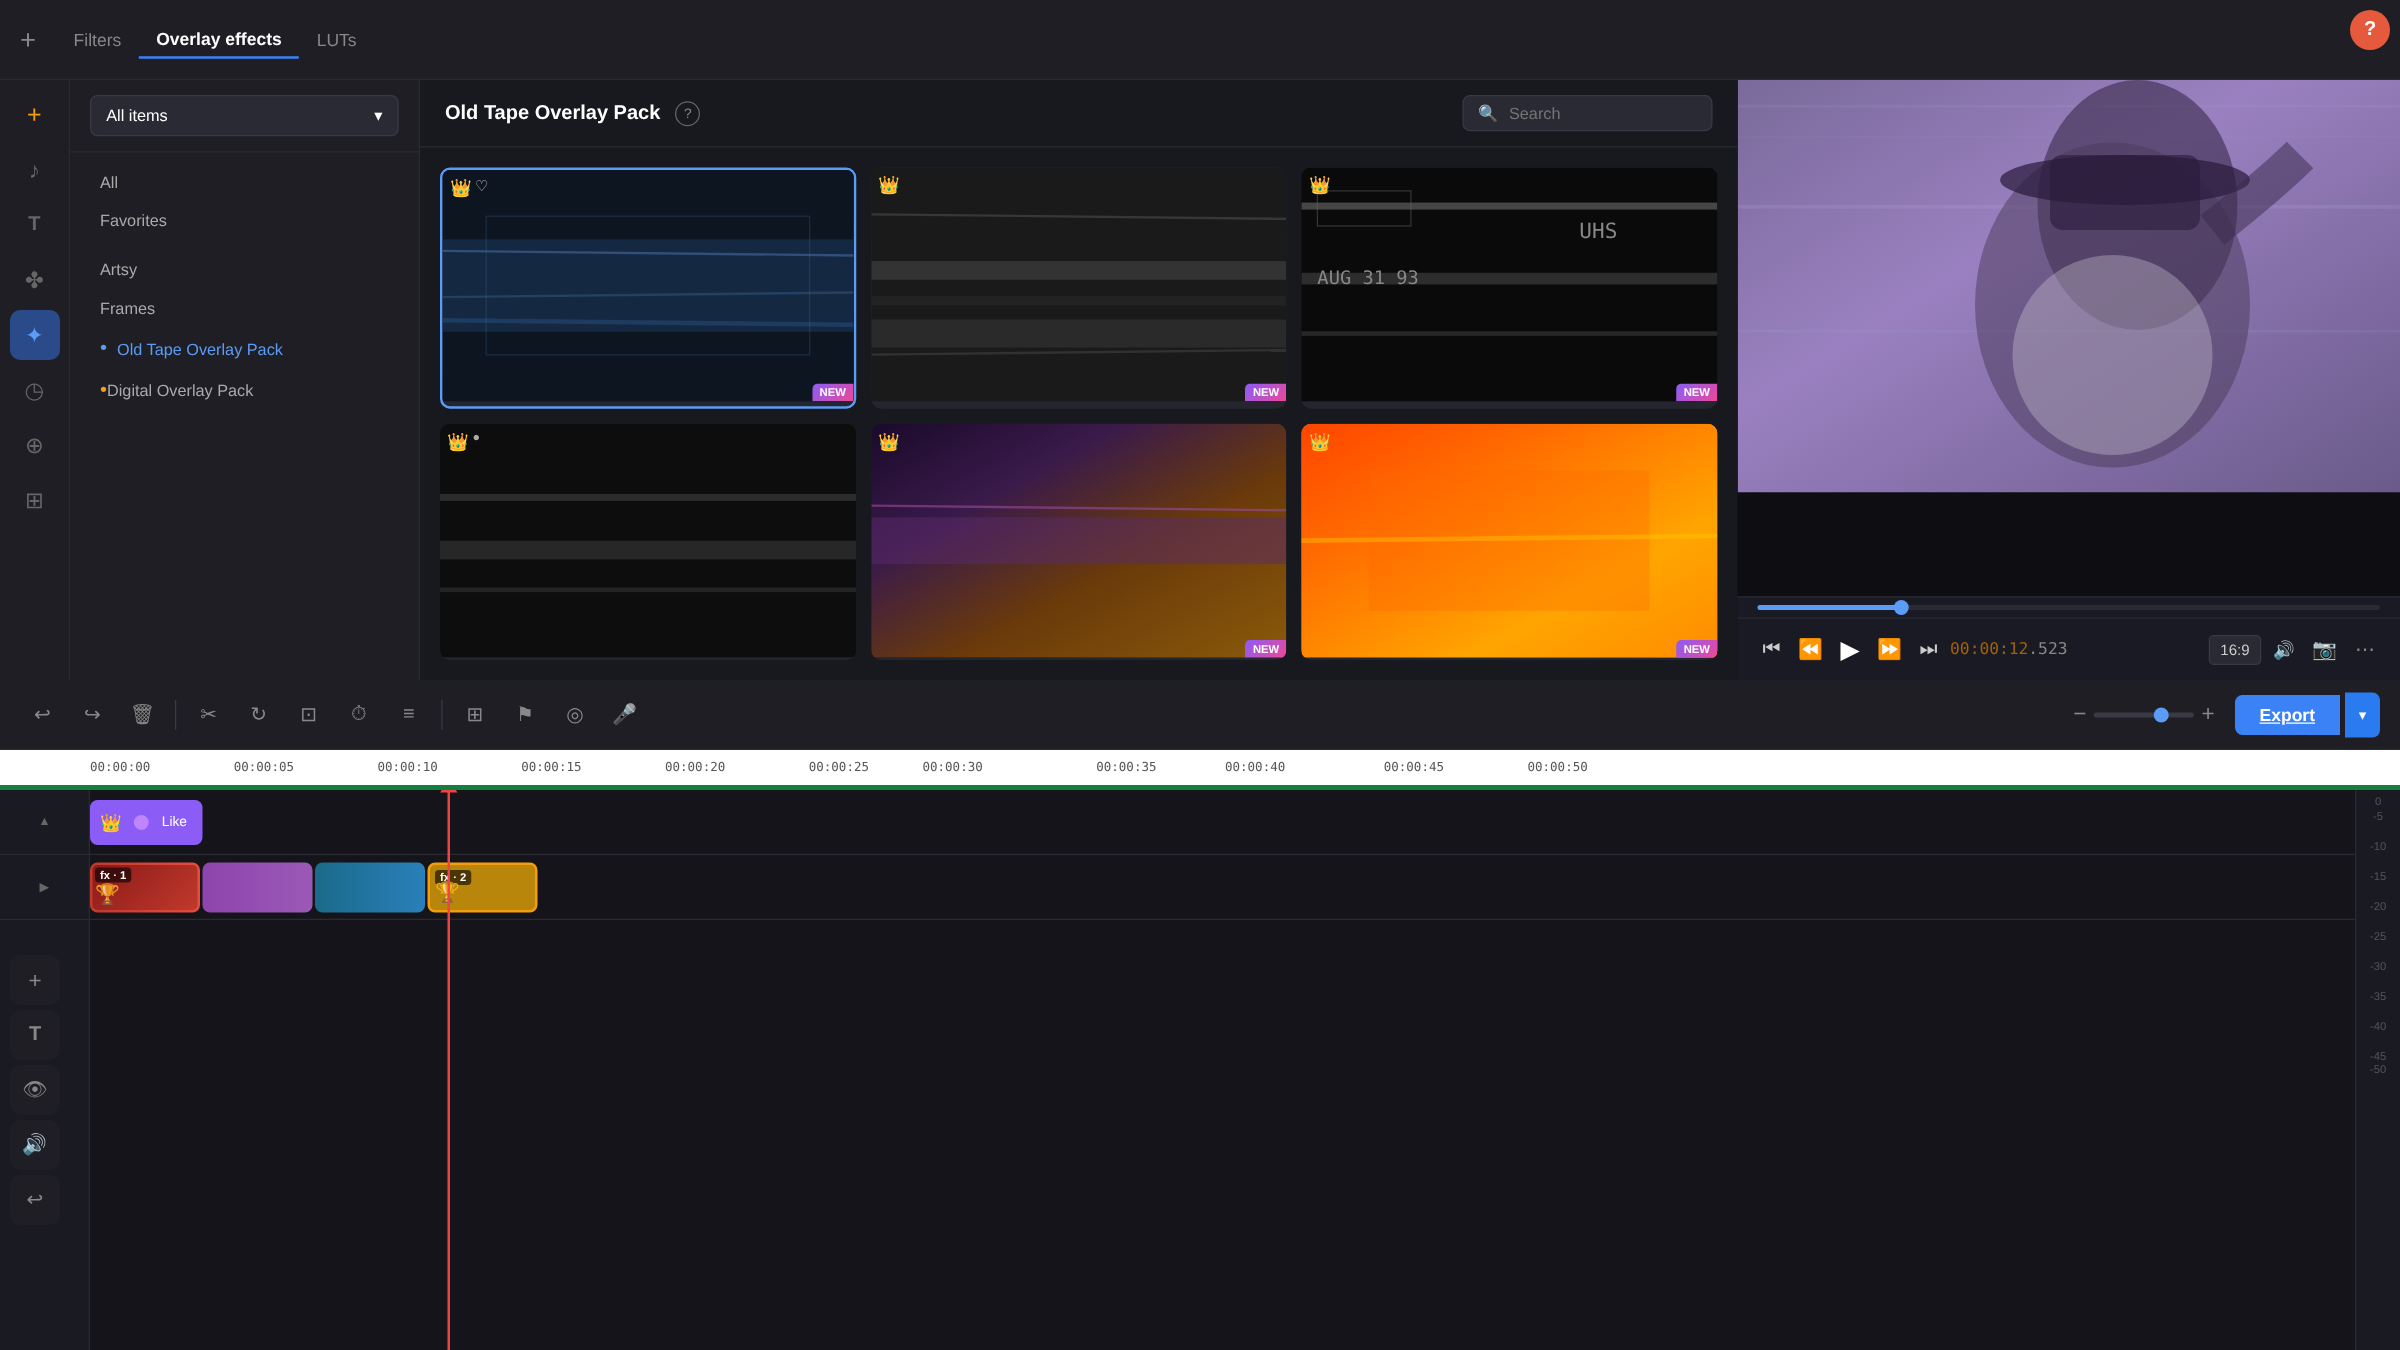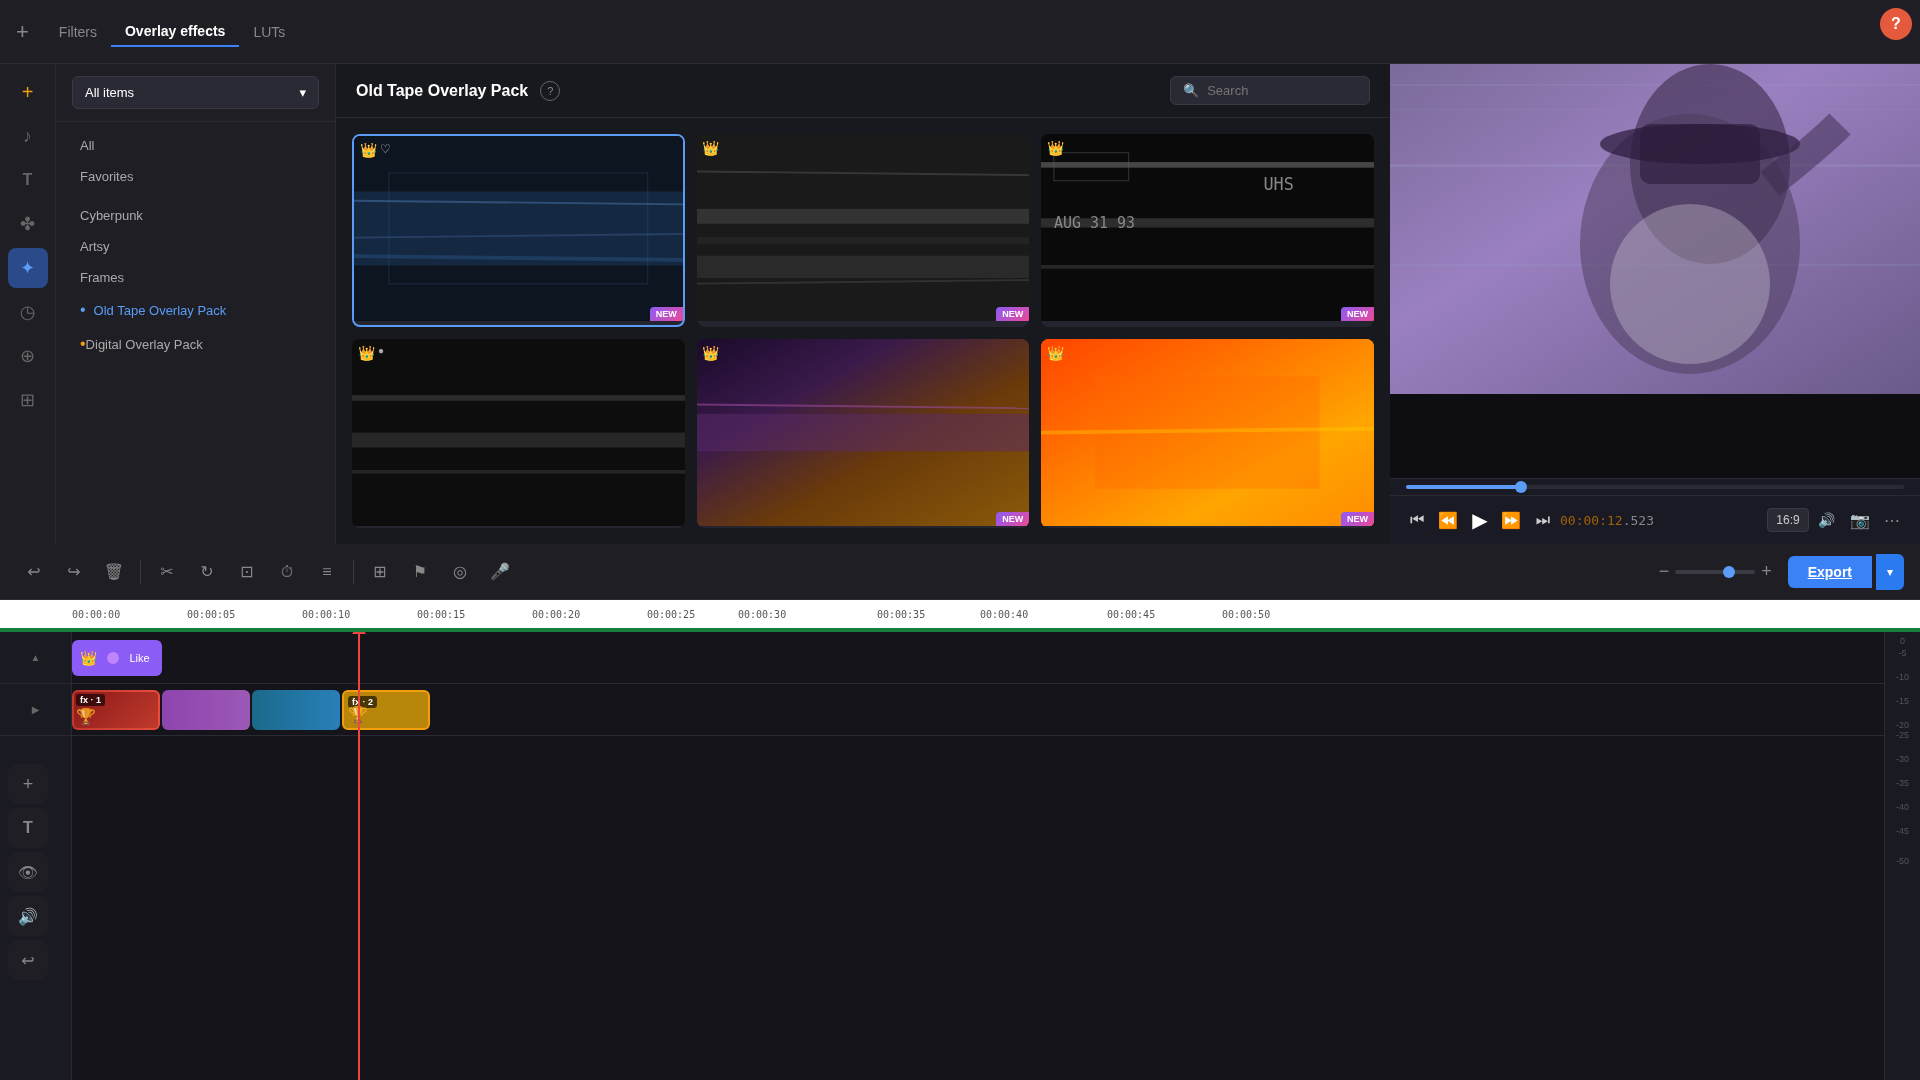--- a/index.html
+++ b/index.html
@@ -105,21 +105,20 @@
     <div class="effects-header">
       <div class="category-select">
         <span>All items</span>
         <span>▾</span>
       </div>
     </div>
     <div class="category-list">
       <div class="category-item">All</div>
       <div class="category-item">Favorites</div>
       <div style="height:8px;"></div>
-      <div class="category-item">Cyberpunk</div>
       <div class="category-item">Artsy</div>
       <div class="category-item">Frames</div>
       <div class="category-item with-dot active" style="color:#5b9cf6;">Old Tape Overlay Pack</div>
       <div class="category-item with-dot-yellow">Digital Overlay Pack</div>
     </div>
   </div>
 
   <div class="content-area">
     <div class="content-header">
       <span class="content-title">Old Tape Overlay Pack</span>
@@ -396,26 +395,26 @@
       </div>
 
       <div style="height:180px;position:relative;"></div>
     </div>
 
     <div style="width:36px;background:#1a1a22;border-left:1px solid #2a2a32;display:flex;flex-direction:column;align-items:center;padding:4px 2px;gap:0;">
       <span style="color:#555;font-size:9px;margin-bottom:2px;">0</span>
       <span style="color:#555;font-size:9px;margin-bottom:14px;">-5</span>
       <span style="color:#555;font-size:9px;margin-bottom:14px;">-10</span>
       <span style="color:#555;font-size:9px;margin-bottom:14px;">-15</span>
-      <span style="color:#555;font-size:9px;">-20</span>
+      <span style="color:#555;font-size:9px;margin-bottom:14px;">-20</span>
       <span style="color:#555;font-size:9px;margin-bottom:14px;">-25</span>
       <span style="color:#555;font-size:9px;margin-bottom:14px;">-30</span>
       <span style="color:#555;font-size:9px;margin-bottom:14px;">-35</span>
       <span style="color:#555;font-size:9px;margin-bottom:14px;">-40</span>
-      <span style="color:#555;font-size:9px;margin-bottom:20px;">-45</span>
+      <span style="color:#555;font-size:9px;margin-bottom:0;">-45</span>
       <span style="color:#555;font-size:9px;">-50</span>
     </div>
   </div>
 </div>
 
 <div style="position:fixed;left:0;bottom:100px;width:56px;display:flex;flex-direction:column;align-items:center;gap:4px;z-index:50;">
   <div style="width:40px;height:40px;display:flex;align-items:center;justify-content:center;border-radius:8px;cursor:pointer;color:#888;font-size:18px;background:#1e1e24;">+</div>
   <div style="width:40px;height:40px;display:flex;align-items:center;justify-content:center;border-radius:8px;cursor:pointer;color:#888;font-size:16px;background:#1e1e24;font-weight:700;">T</div>
   <div style="width:40px;height:40px;display:flex;align-items:center;justify-content:center;border-radius:8px;cursor:pointer;color:#888;font-size:16px;background:#1e1e24;">👁</div>
   <div style="width:40px;height:40px;display:flex;align-items:center;justify-content:center;border-radius:8px;cursor:pointer;color:#888;font-size:16px;background:#1e1e24;">🔊</div>

